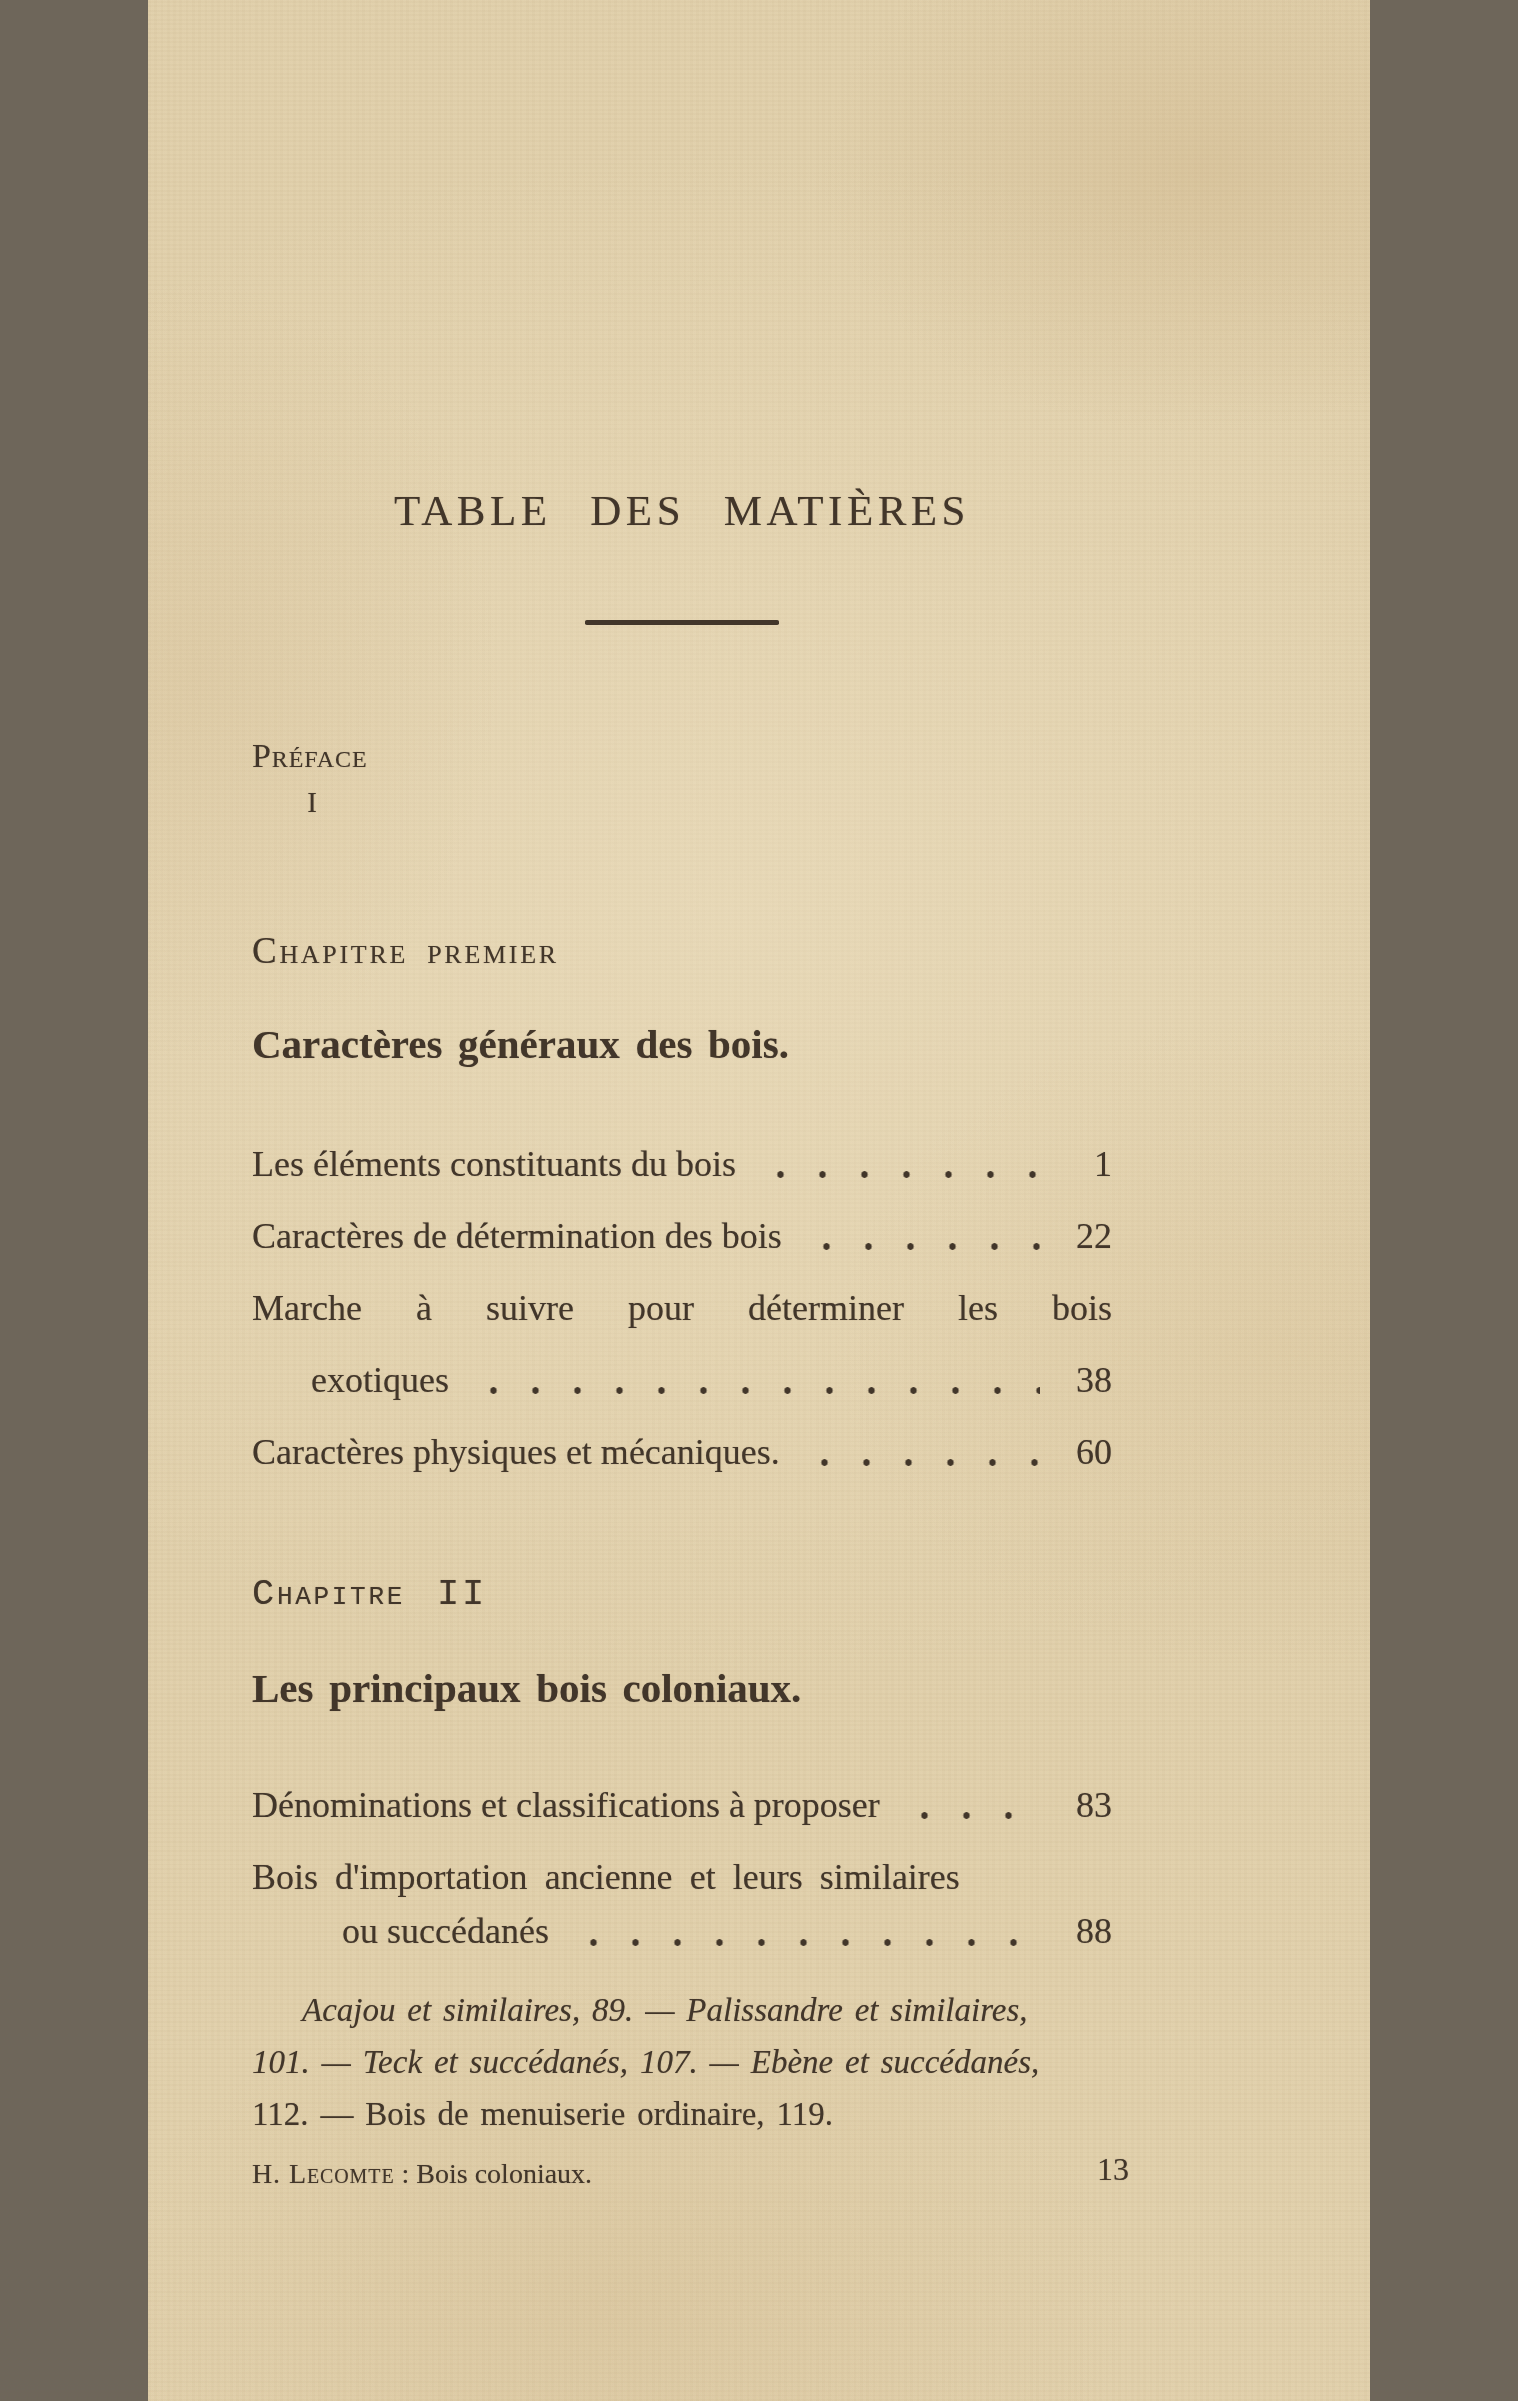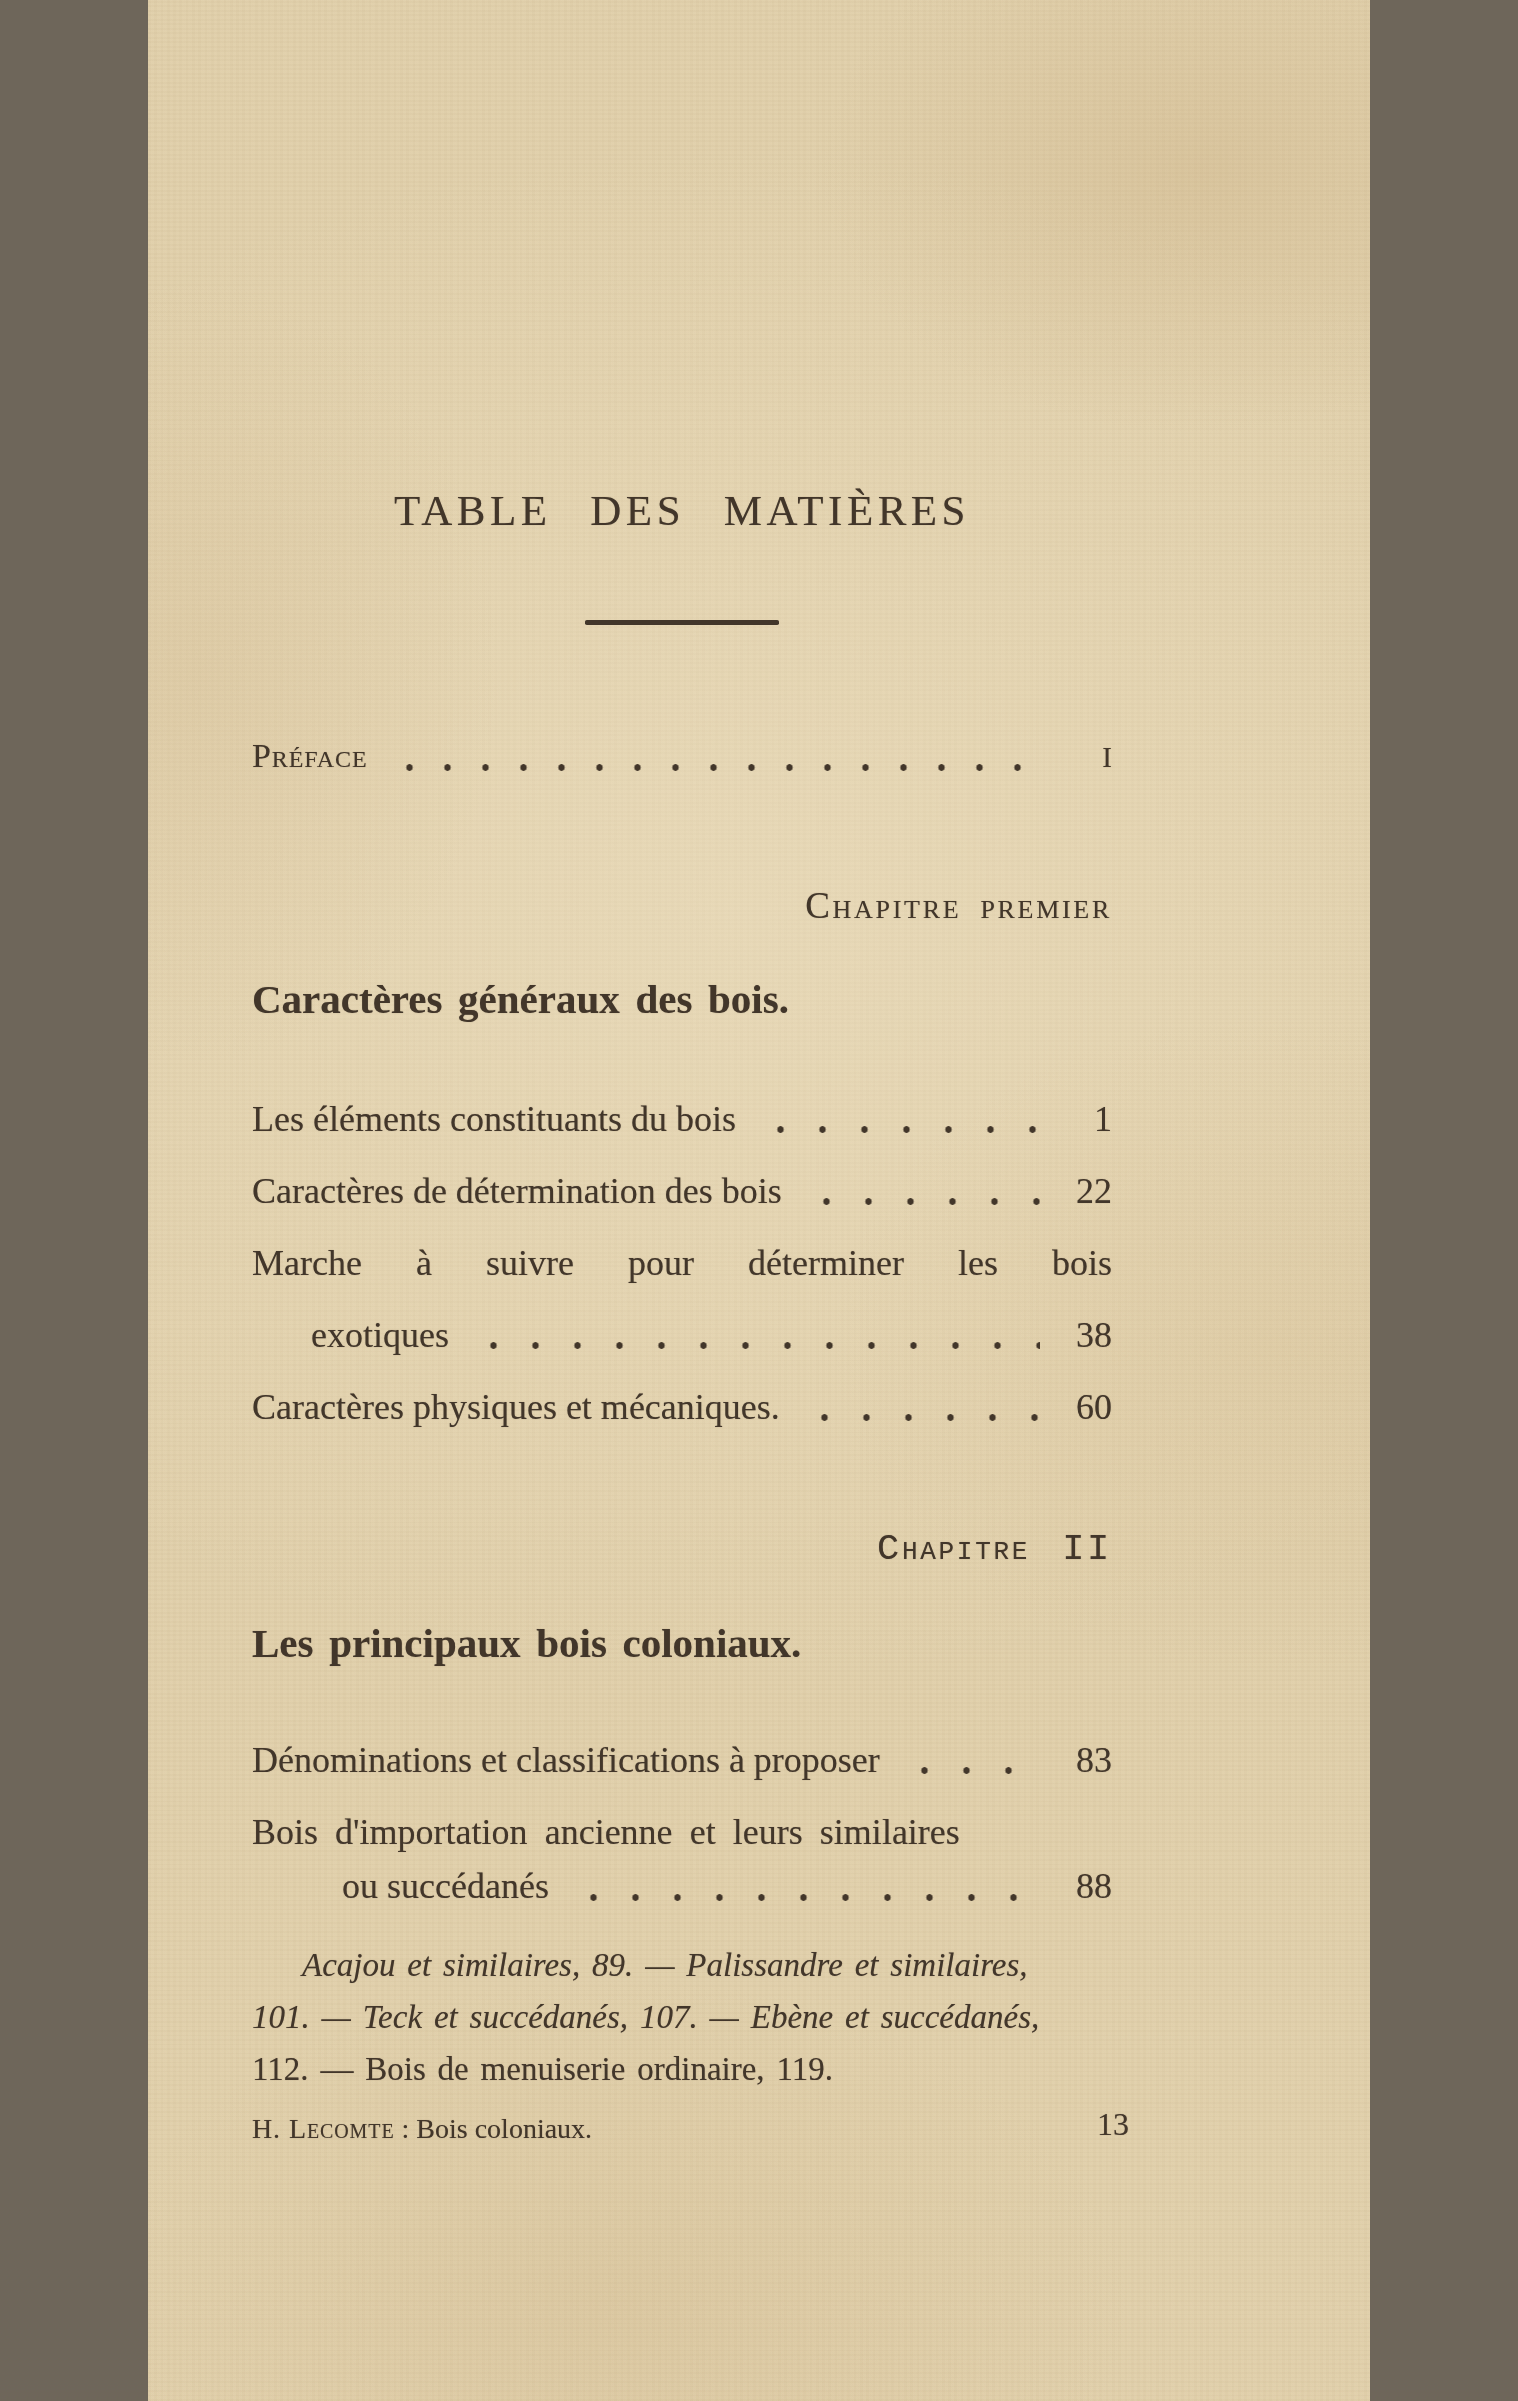--- a/index.html
+++ b/index.html
@@ -36,27 +36,27 @@
   .leader {
     flex:1; align-self:stretch;
     margin:0 7.2px 0 9px;
     background-image:radial-gradient(circle, #42362a 3px, rgba(66,54,42,0) 3.6px);
     background-size:42px 9px;
     background-repeat:repeat-x;
     background-position:14.5px calc(100% - 8.1px);
   }
   .pagenum { min-width:65px; text-align:right; }
 
-  .preface-row { margin-top:107px; font-size:34px; line-height:47px; }
+  .preface-row { margin-top:107px; font-size:34px; line-height:47px;flex-direction:column; }
   .preface-row .label { font-variant:small-caps; letter-spacing:0.9px; }
   .preface-row .leader { background-size:38px 9px; }
   .preface-row .pagenum { font-size:29px; }
 
   .chapter-heading {
-    text-align:right; font-variant:small-caps;
+    text-align:left; font-variant:small-caps;
     font-size:37px; line-height:47px; letter-spacing:2.7px; word-spacing:7.2px;
   }
   .ch1-heading { margin-top:101px; }
   .ch2-heading { margin-top:95px;font-family:Liberation Mono, monospace; }
   .chapter-subtitle {
     text-align:left; font-weight:bold;
     font-size:41px; line-height:51px; word-spacing:5.4px;
     margin-top:45px;
   }
 

